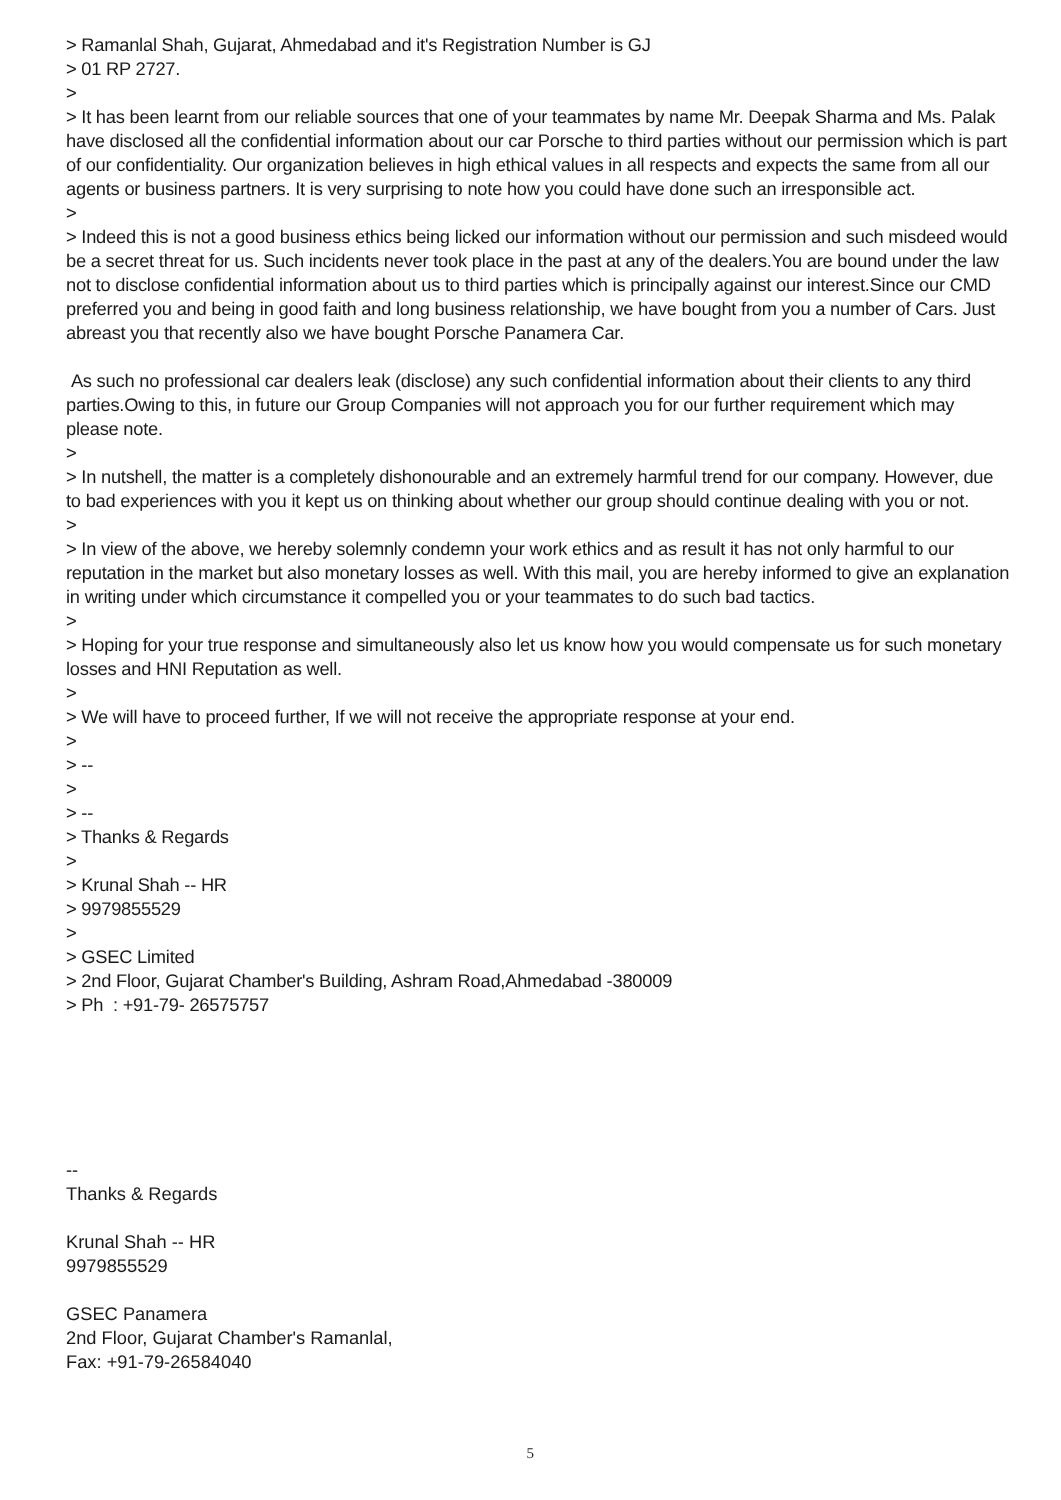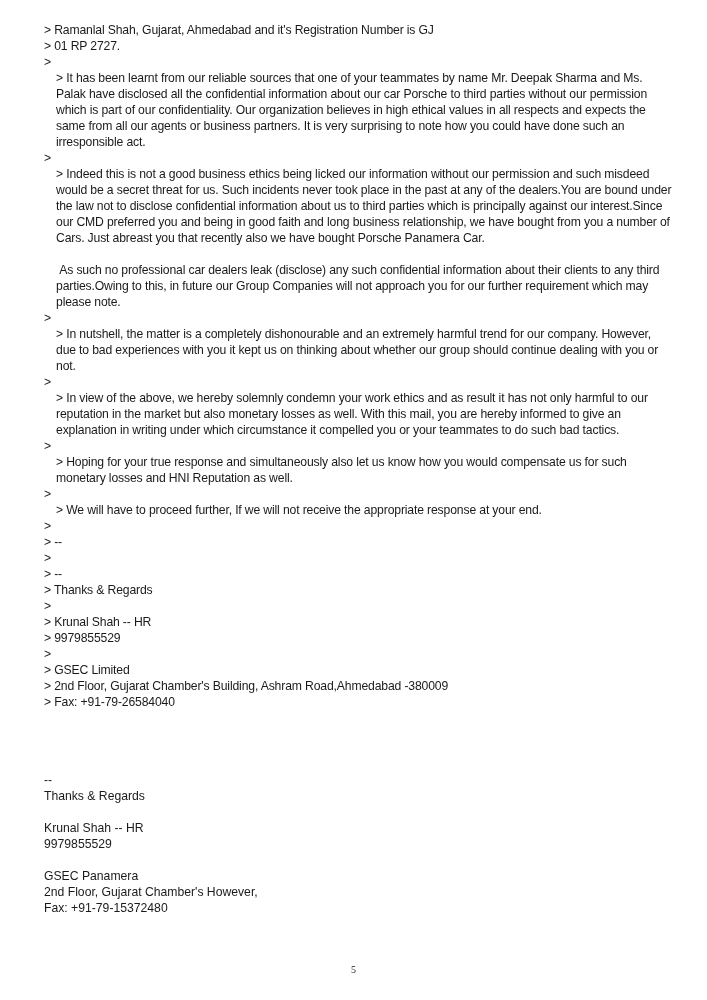--- a/index.html
+++ b/index.html
@@ -4,21 +4,21 @@
 <style>
   html, body { margin: 0; padding: 0; background: #ffffff; }
   body { width: 707px; height: 1000px; position: relative; overflow: hidden; }
   .page {
     position: absolute; left: 44px; top: 22px; width: 630px;
     font-family: Liberation Sans, sans-serif;
     font-size: 12.2px; line-height: 16px; color: #1a1a1a;
     letter-spacing: -0.15px;
   }
   .line { white-space: pre-wrap; min-height: 16px; }
-  .para { white-space: pre-wrap; margin-left: 12px; }
+  .para { white-space: pre-wrap; }
   .gap { height: 16px; }
   .sig { position: absolute; left: 44px; top: 772px; font-family: "Liberation Sans", sans-serif; font-size: 12.2px; line-height: 16px; color: #1a1a1a; }
   .pagenum { position: absolute; left: 351px; top: 964px; font-family: "Liberation Serif", serif; font-size: 10px; color: #222; }
 </style>
 </head>
 <body>
 
 <div class="page">
   <div class="line">&gt; Ramanlal Shah, Gujarat, Ahmedabad and it's Registration Number is GJ</div>
   <div class="line">&gt; 01 RP 2727.</div>
@@ -40,28 +40,28 @@
   <div class="line">&gt; --</div>
   <div class="line">&gt;</div>
   <div class="line">&gt; --</div>
   <div class="line">&gt; Thanks &amp; Regards</div>
   <div class="line">&gt;</div>
   <div class="line">&gt; Krunal Shah -- HR</div>
   <div class="line">&gt; 9979855529</div>
   <div class="line">&gt;</div>
   <div class="line">&gt; GSEC Limited</div>
   <div class="line">&gt; 2nd Floor, Gujarat Chamber's Building, Ashram Road,Ahmedabad -380009</div>
-  <div class="line">&gt; Fax: +91-79-26584040</div>
+  <div class="line">&gt; Ph  : +91-79- 26575757</div>
 </div>
 
 <div class="sig">
   <div class="line">--</div>
   <div class="line">Thanks &amp; Regards</div>
   <div class="gap"></div>
   <div class="line">Krunal Shah -- HR</div>
   <div class="line">9979855529</div>
   <div class="gap"></div>
   <div class="line">GSEC Panamera</div>
-  <div class="line">2nd Floor, Gujarat Chamber's However,</div>
-  <div class="line">Fax: +91-79-15372480</div>
+  <div class="line">2nd Floor, Gujarat Chamber's Ramanlal,</div>
+  <div class="line">Fax: +91-79-26584040</div>
 </div>
 
 <div class="pagenum">5</div>
 
 </body></html>

